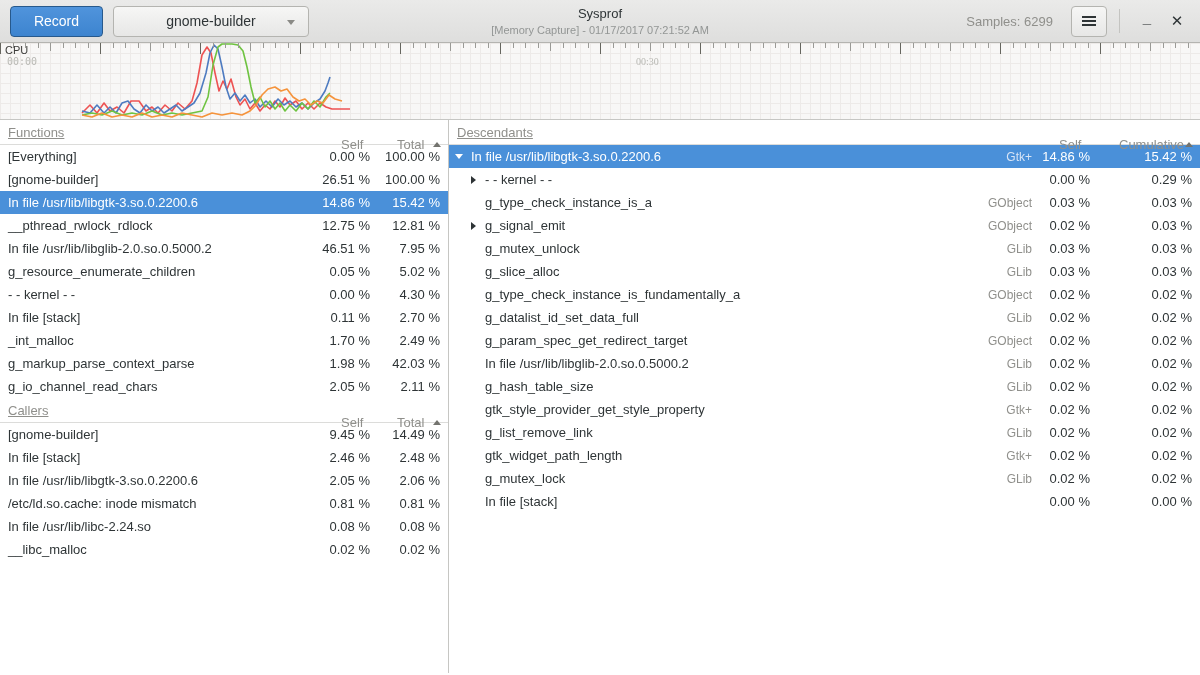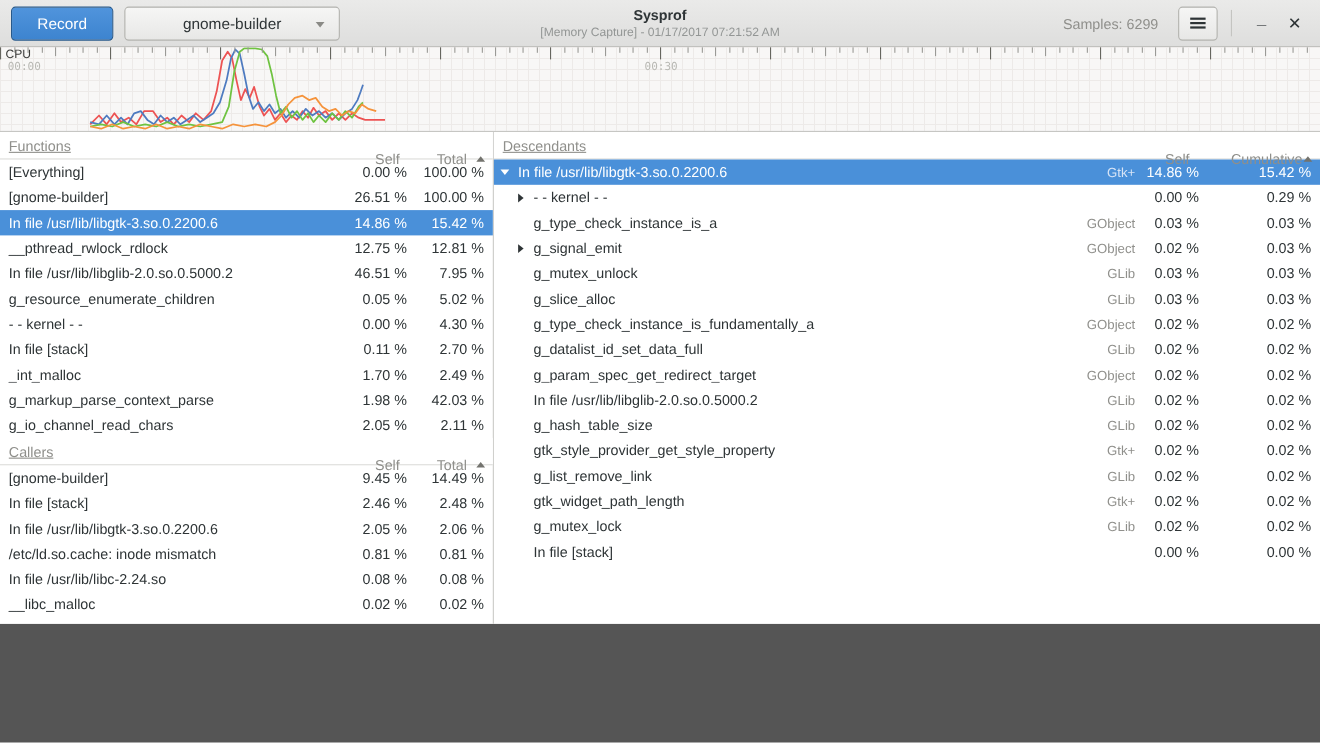--- a/index.html
+++ b/index.html
@@ -1,32 +1,32 @@
 <!DOCTYPE html>
 <html><head>
 <meta charset="utf-8">
 <style>
   * { box-sizing: border-box; }
   html,body { margin:0; padding:0; }
   body { font-family:"Liberation Sans", sans-serif; background:#555; }
-  .window { width:1200px; height:567px; background:#fff; position:relative; overflow:hidden; }
+  .window { width:1200px; height:675px; background:#fff; position:relative; overflow:hidden; }
 
   
   .headerbar { height:43px; background:linear-gradient(#eaeae9,#dededd); border-bottom:1px solid #b4b4b0;
                display:flex; align-items:center; padding:0 8px; position:relative; }
   .btn-record { width:93px; height:31px; margin-left:2px; background:linear-gradient(#5094dc,#3d84cf);
                 border:1px solid #27598c; border-radius:4px; color:#fff; font-size:14px;
                 display:flex; align-items:center; justify-content:center; cursor:default; }
   .btn-process { width:196px; height:31px; margin-left:10px; background:linear-gradient(#f6f6f5,#e7e7e6);
                  border:1px solid #b4b4b0; border-radius:4px; color:#2e3436; font-size:14px;
                  display:flex; align-items:center; justify-content:center; position:relative; }
   .dd-arrow { position:absolute; right:13px; top:13px; width:0; height:0;
               border-left:4px solid transparent; border-right:4px solid transparent; border-top:5px solid #8a8a86; }
   .titlebox { position:absolute; left:50%; transform:translateX(-50%); top:6px; text-align:center; width:500px; }
-  .title { font-weight:bold; font-size:13px; color:#2e3436; }
+  .title { font-weight:normal; font-size:13px; color:#2e3436; }
   .subtitle { font-size:11px; color:#939695; margin-top:3px; }
   .header-right { margin-left:auto; display:flex; align-items:center; }
   .samples { color:#8f8f8b; font-size:13px; margin-right:18px; }
   .btn-menu { width:36px; height:31px; background:linear-gradient(#f6f6f5,#e7e7e6); border:1px solid #b4b4b0;
               border-radius:4px; display:flex; flex-direction:column; align-items:center; justify-content:center; gap:2px; }
   .menu-bar { width:14px; height:2px; background:#2e3436; }
   .wc-sep { width:1px; height:24px; background:#c4c4c1; margin:0 12px; }
   .btn-win { width:30px; height:30px; display:flex; align-items:center; justify-content:center;
              color:#2e3436; font-size:15px; }
   .btn-min span { position:relative; top:-4px; font-weight:bold; }
@@ -101,21 +101,21 @@
         </div>
       <div class="btn-win">
           <span>✕</span>
         </div>
     </div>
   </div>
 
   <div class="graph" id="graph">
     <div class="cpu-label">CPU</div>
     <div class="time-label" style="left:7px;">00:00</div>
-    <div class="time-label" style="left:586px;">00:30</div>
+    <div class="time-label" style="left:636px;font-family:Liberation Serif, serif;">00:30</div>
     <svg id="graph-svg" width="1200" height="77" viewBox="0 0 1200 77">
         <polyline points="82,70 90,62 97,70 104,60 110,68 117,64 124,70 131,58 139,58 146,68 152,64 158,70 165,62 172,68 178,60 185,66 192,58 197,40 202,12 207,4 211,10 215,30 219,48 223,38 227,46 231,36 236,54 240,62 245,56 250,66 255,60 260,68 265,62 270,66 275,58 280,64 285,55 290,62 296,58 302,66 308,60 314,66 320,60 326,64 332,66 340,66 350,66" fill="none" stroke="#ed5353" stroke-width="1.6" stroke-linejoin="round"></polyline>
         <polyline points="82,68 90,70 97,62 104,70 110,64 116,70 122,60 128,58 134,66 140,70 146,62 152,68 158,64 164,70 170,66 176,62 182,68 188,64 194,60 200,50 206,30 210,10 214,2 218,6 222,24 226,44 230,56 235,50 240,58 245,52 250,60 255,56 260,64 266,58 272,64 278,56 284,62 290,58 296,64 302,60 308,66 314,60 320,56 325,48 328,40 330,34" fill="none" stroke="#4e7bc0" stroke-width="1.6" stroke-linejoin="round"></polyline>
         <polyline points="82,72 92,70 102,72 112,68 122,72 132,70 142,72 152,68 162,72 172,70 182,72 192,70 202,68 208,54 213,22 218,4 222,1 232,1 238,2 243,8 247,24 251,44 255,60 260,54 265,64 270,58 275,66 280,60 285,68 290,62 296,68 302,60 308,66 314,58 320,64 326,54 330,50" fill="none" stroke="#6fc341" stroke-width="1.6" stroke-linejoin="round"></polyline>
         <polyline points="82,72 92,74 102,70 112,74 122,72 132,74 142,70 152,74 162,72 172,74 182,70 192,72 202,74 212,70 222,72 232,70 242,72 250,68 256,62 262,52 268,46 275,44 281,48 287,46 293,54 299,58 305,56 311,62 317,58 323,60 329,52 335,56 342,58" fill="none" stroke="#f5933b" stroke-width="1.6" stroke-linejoin="round"></polyline>
       </svg>
   <div class="tick major" style="left: 0px; height: 11px;"></div>
       <div class="tick" style="left: 12.5px; height: 5px;"></div>
       <div class="tick" style="left: 25px; height: 5px;"></div>
       <div class="tick" style="left: 37.5px; height: 5px;"></div>

